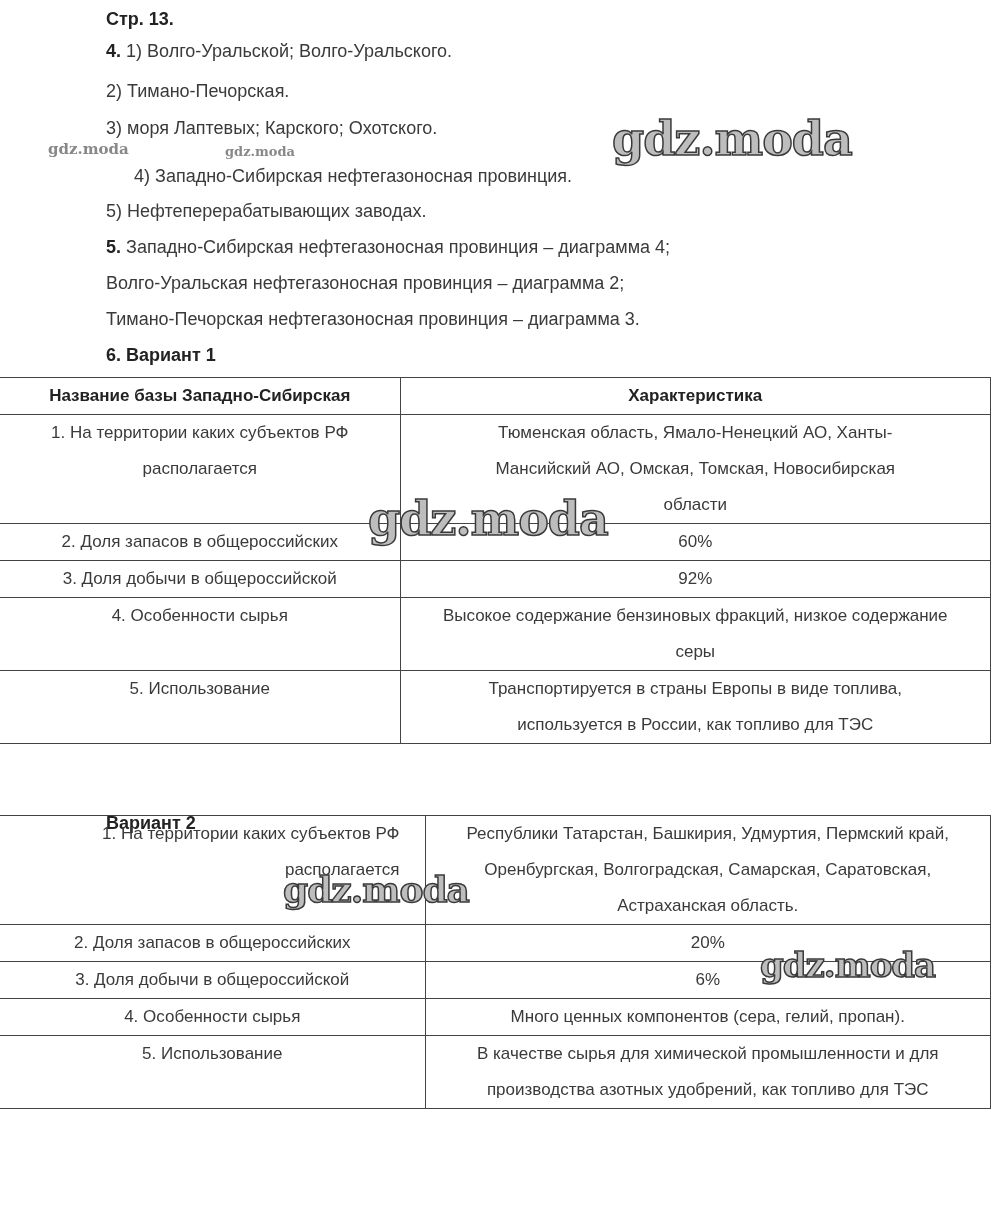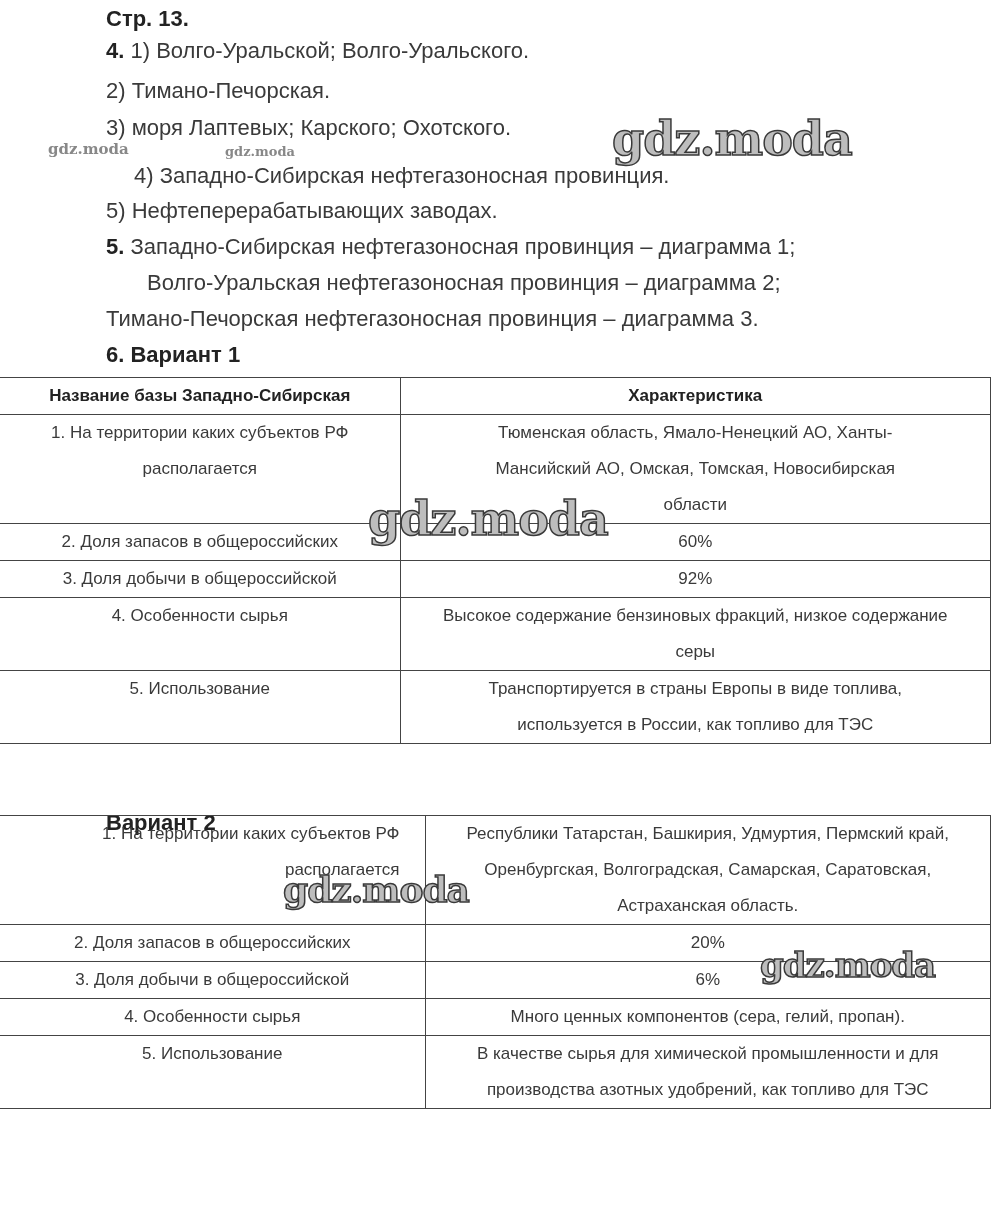--- a/index.html
+++ b/index.html
@@ -1,21 +1,21 @@
 <!DOCTYPE html>
 <html><head>
 <meta charset="utf-8">
 <style>
   html, body { margin: 0; padding: 0; background: #ffffff; }
   body {
     width: 1000px; height: 1224px; position: relative; overflow: hidden;
     font-family: "Liberation Sans", sans-serif; color: #333333;
   }
   .line {
-    position: absolute; left: 106px; font-size: 22px; line-height: 22px;
+    position: absolute; left: 106px; font-size: 18px; line-height: 22px;
     white-space: nowrap; color: #3a3a3a;
   }
   .line b { color: #222; }
   .heading { font-weight: bold; color: #222; }
   table.kb {
     position: absolute; left: 0; border-collapse: collapse;
     font-size: 17px; color: #3a3a3a;
   }
   table.kb td, table.kb th {
     border: 1.5px solid #444; text-align: center; vertical-align: top;
@@ -40,22 +40,22 @@
 <body>
 
 <div class="line heading" style="top:8px;">Стр. 13.</div>
 
 <div class="line" style="top:40px;"><b>4.</b> <span>1) Волго-Уральской; Волго-Уральского.</span></div>
 <div class="line" style="top:80px;">2) Тимано-Печорская.</div>
 <div class="line" style="top:117px;">3) моря Лаптевых; Карского; Охотского.</div>
 <div class="line" style="top:165px;margin-left:28px;">4) Западно-Сибирская нефтегазоносная провинция.</div>
 <div class="line" style="top:200px;">5) Нефтеперерабатывающих заводах.</div>
 
-<div class="line" style="top:236px;"><b>5.</b> <span>Западно-Сибирская нефтегазоносная провинция – диаграмма 1;</span></div>
-<div class="line" style="top:272px;margin-left:41px;">Волго-Уральская нефтегазоносная провинция – диаграмма 2;</div>
+<div class="line" style="top:236px;"><b>5.</b> <span>Западно-Сибирская нефтегазоносная провинция – диаграмма 4;</span></div>
+<div class="line" style="top:272px;">Волго-Уральская нефтегазоносная провинция – диаграмма 2;</div>
 <div class="line" style="top:308px;">Тимано-Печорская нефтегазоносная провинция – диаграмма 3.</div>
 
 <div class="line heading" style="top:344px;">6. Вариант 1</div>
 
 <table class="kb" id="t1">
   <colgroup>
       <col class="c1">
       <col>
     </colgroup>
   <tbody>

